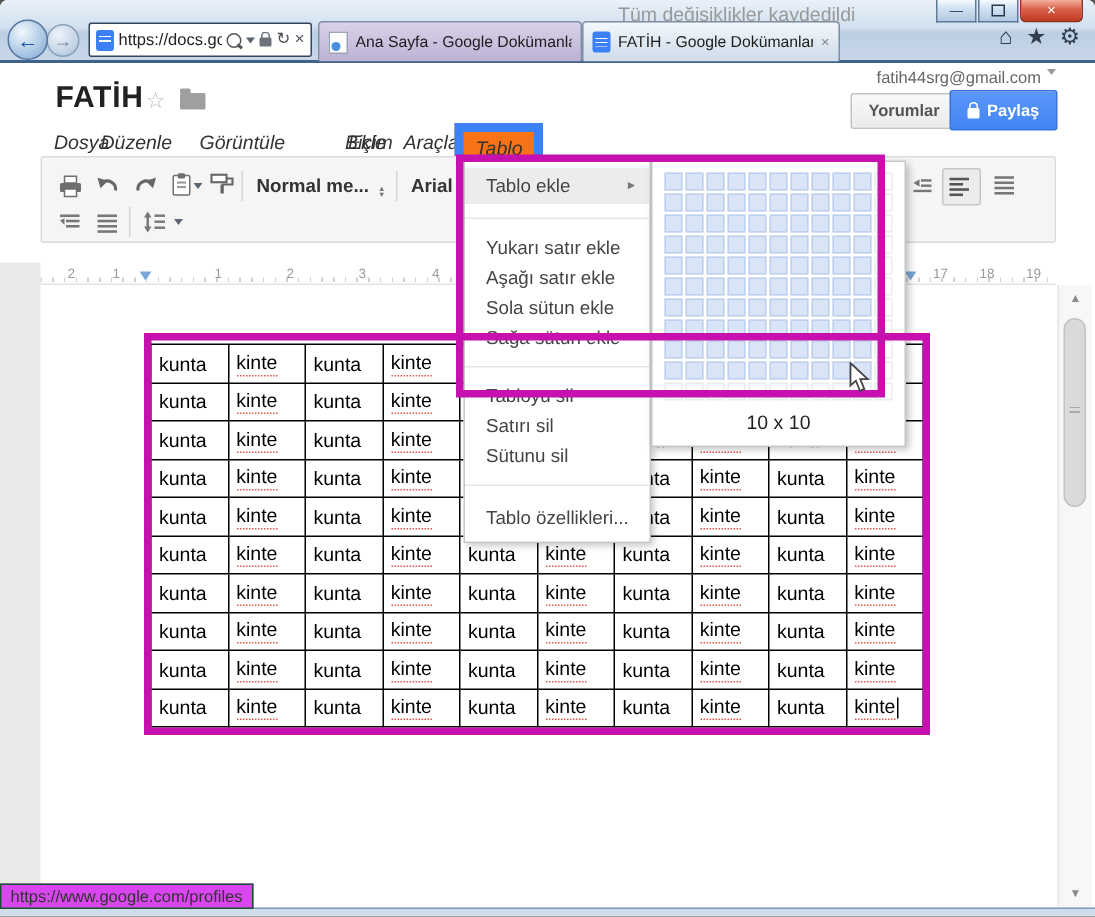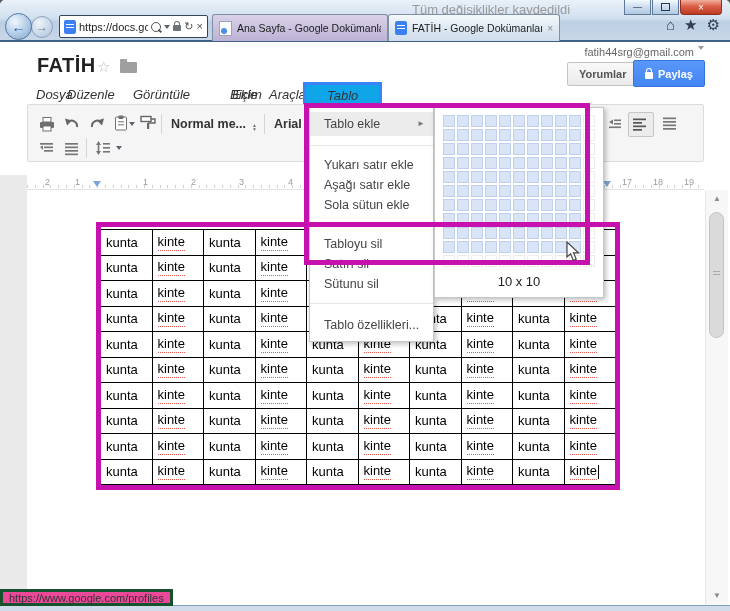--- a/index.html
+++ b/index.html
@@ -62,21 +62,21 @@
     font-size:11px;font-weight:bold;color:#555;display:flex;align-items:center;box-sizing:border-box;}
   .btn-share{position:absolute;left:633px;top:60px;height:27px;padding:0 11px;
     background:linear-gradient(#5a97f8,#4285f4);border:1px solid #3673dc;border-radius:2px;
     font-size:11px;font-weight:bold;color:#fff;display:flex;align-items:center;gap:5px;box-sizing:border-box;}
   .wlock{width:8px;height:7px;background:#fff;border-radius:1px;position:relative;margin-top:3px;}
   .wlock::before{content:"";position:absolute;top:-4px;left:1px;width:4px;height:4px;
     border:1.5px solid #fff;border-bottom:none;border-radius:3px 3px 0 0;}
 
   .menu-bar{position:absolute;left:0;top:85px;height:20px;width:730px;font-style:italic;}
   .mb-item{position:absolute;top:2px;font-size:13px;color:#333;cursor:default;}
-  .mb-item.open{top:-3px;left:303px;background:#0ea5e9;border:3px solid #3b82f6;padding:3px 21px;}
+  .mb-item.open{top:-3px;left:303px;background:#f97316;border:6px solid #3b82f6;padding:3px 8px;}
   .saved{position:absolute;left:412px;top:2px;font-size:13px;color:#999;}
 
   
   .toolbar{position:absolute;left:27px;top:104px;width:677px;height:58px;background:#f5f5f5;
     border:1px solid #dcdcdc;border-radius:2px;box-sizing:border-box;}
   .tb-ic{position:absolute;width:18px;height:18px;}
   .tb-sep{position:absolute;width:1px;height:20px;background:#d5d5d5;}
   .tb-text{position:absolute;font-size:12.5px;color:#333;}
   .updn{display:inline-flex;flex-direction:column;line-height:4px;font-size:5px;color:#777;margin-left:6px;vertical-align:1px;}
   .tb-boxed{position:absolute;border:1px solid #c6c6c6;background:#ececec;border-radius:2px;}
@@ -120,21 +120,21 @@
   .sthumb{position:absolute;left:3px;top:22px;width:15px;height:126px;background:#dadada;
     border:1px solid #c2c2c2;border-radius:8px;box-sizing:border-box;}
   .sgrip{position:absolute;left:3px;top:58px;width:7px;height:6px;
     background:repeating-linear-gradient(#aaa 0 1px,transparent 1px 3px);}
 
   
   .anno{position:absolute;border:5px solid #c611ae;box-sizing:border-box;z-index:50;}
   .anno1{left:304px;top:103px;width:286px;height:162px;}
   .anno2{left:96px;top:222px;width:524px;height:268px;}
   .cursor{position:absolute;left:566px;top:241px;z-index:60;}
-  .tooltip{position:absolute;left:0;top:589px;height:17px;background:#ec4899;border:3px solid #14532d;
+  .tooltip{position:absolute;left:0;top:589px;height:17px;background:#d946ef;border:1px solid #14532d;
     font-size:11px;color:#333;padding:1px 6px;display:flex;align-items:center;z-index:40;box-sizing:border-box;}
   .bottom-frame{position:absolute;left:0;top:605px;width:730px;height:6px;background:#cfdcea;border-top:1px solid #7e9dbd;box-sizing:border-box;}
 </style>
 </head>
 <body>
 
 <div class="window">
 
   <div class="chrome">
     <div class="win-btns">
@@ -598,20 +598,21 @@
         <span class="caret"></span>
       </div>
     </div>
 
   <div class="tmenu" id="table-menu">
       <div class="tm-item hl">Tablo ekle<span class="tm-arrow">►</span></div>
       <div class="tm-sep"></div>
       <div class="tm-item">Yukarı satır ekle</div>
       <div class="tm-item">Aşağı satır ekle</div>
       <div class="tm-item">Sola sütun ekle</div>
+      <div class="tm-item">Sağa sütun ekle</div>
       <div class="tm-sep"></div>
       <div class="tm-item">Tabloyu sil</div>
       <div class="tm-item">Satırı sil</div>
       <div class="tm-item">Sütunu sil</div>
       <div class="tm-sep"></div>
       <div class="tm-item tall">Tablo özellikleri...</div>
     </div>
   <div class="gridpanel">
     <div class="gwrap" id="grid-picker">
         <div class="gcell sel"></div>

